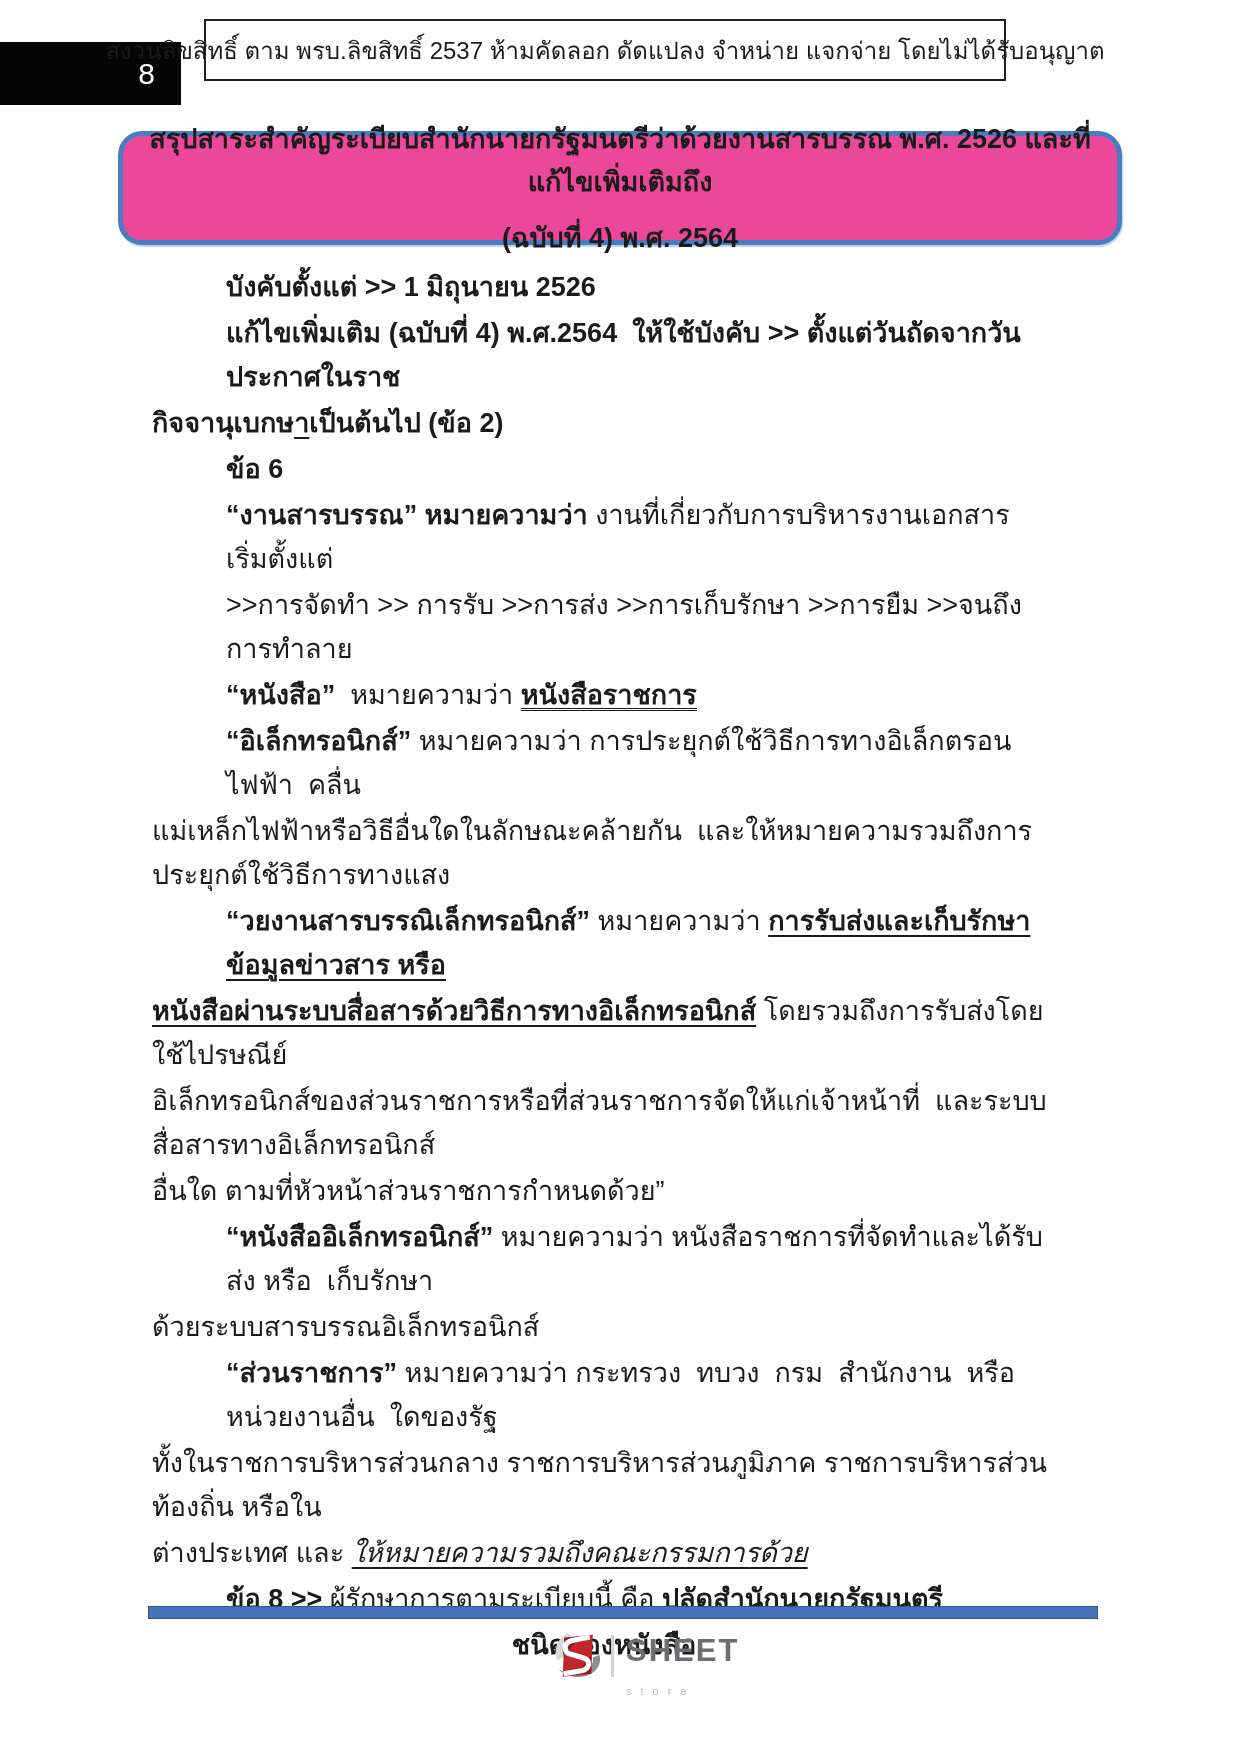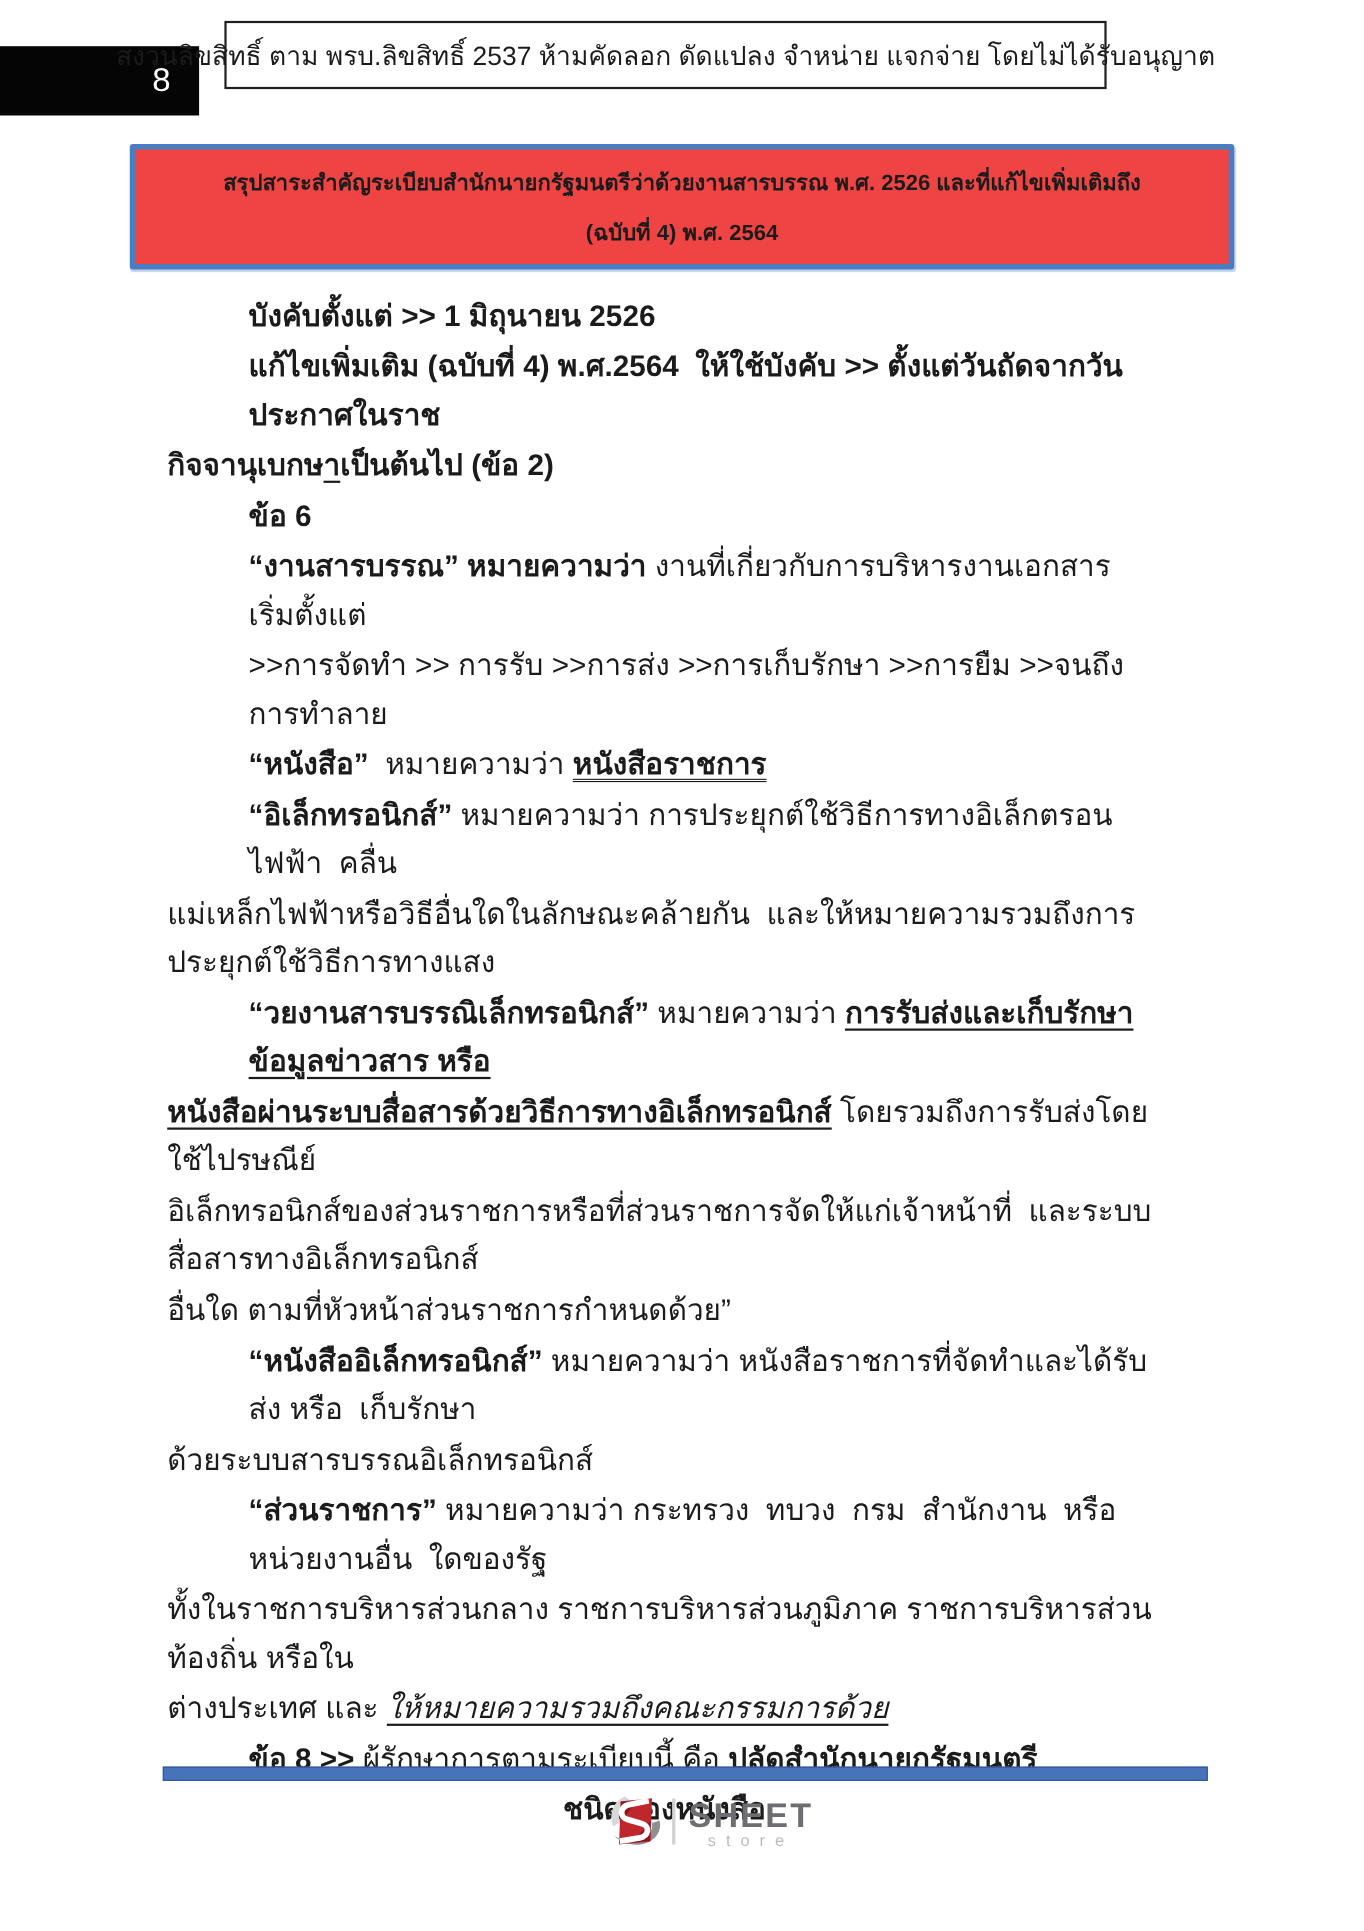--- a/index.html
+++ b/index.html
@@ -22,25 +22,25 @@
   
   .copyright{
     position:absolute;left:204px;top:19px;width:802px;height:62px;
     border:2px solid #1f1f1f;box-sizing:border-box;
     display:flex;align-items:center;justify-content:center;
     font-size:24px;white-space:nowrap;
   }
   
   .titlebox{
     position:absolute;left:118px;top:131px;width:1004px;height:114px;
-    border:5px solid #4a7cc2;border-radius:3px;box-sizing:border-box;
+    border:5px solid #4a7cc2;border-radius:24px;box-sizing:border-box;
     display:flex;flex-direction:column;align-items:center;justify-content:center;
-    gap:13px;text-align:center;font-weight:700;font-size:20px;
+    gap:13px;text-align:center;font-weight:700;font-size:27px;
     box-shadow:1px 2px 1px rgba(74,124,194,0.35);
-    background:#ef4444;
+    background:#ec4899;
   }
   
   .docbody{
     position:absolute;left:150px;top:263px;width:908px;
     font-size:27px;line-height:44px;
   }
   .line{margin:2px;white-space:pre-wrap;}
   .line.indent{padding-left:74px;}
   .line.center{text-align:center;padding-left:0;}
   .seg.b{font-weight:700;}
@@ -60,22 +60,22 @@
   .logo-divider{
     width:3px;height:42px;background:#d2d2d5;
     margin:6px 12px 0 10px;
   }
   .logo-text{display:flex;flex-direction:column;margin-top:6px;}
   .logo-brand{
     font-size:31px;font-weight:700;color:#6e6e72;
     letter-spacing:2px;line-height:1;
   }
   .logo-sub{
-    font-size:15px;color:#bcbcbf;letter-spacing:9px;
-    margin-top:0;line-height:1;text-align:center;
+    font-size:11px;color:#bcbcbf;letter-spacing:9px;
+    margin-top:20px;line-height:1;
   }
 </style>
 </head>
 <body>
 
 <div class="page">
 
   <div class="pagenum">
     <span>8</span>
   </div>

